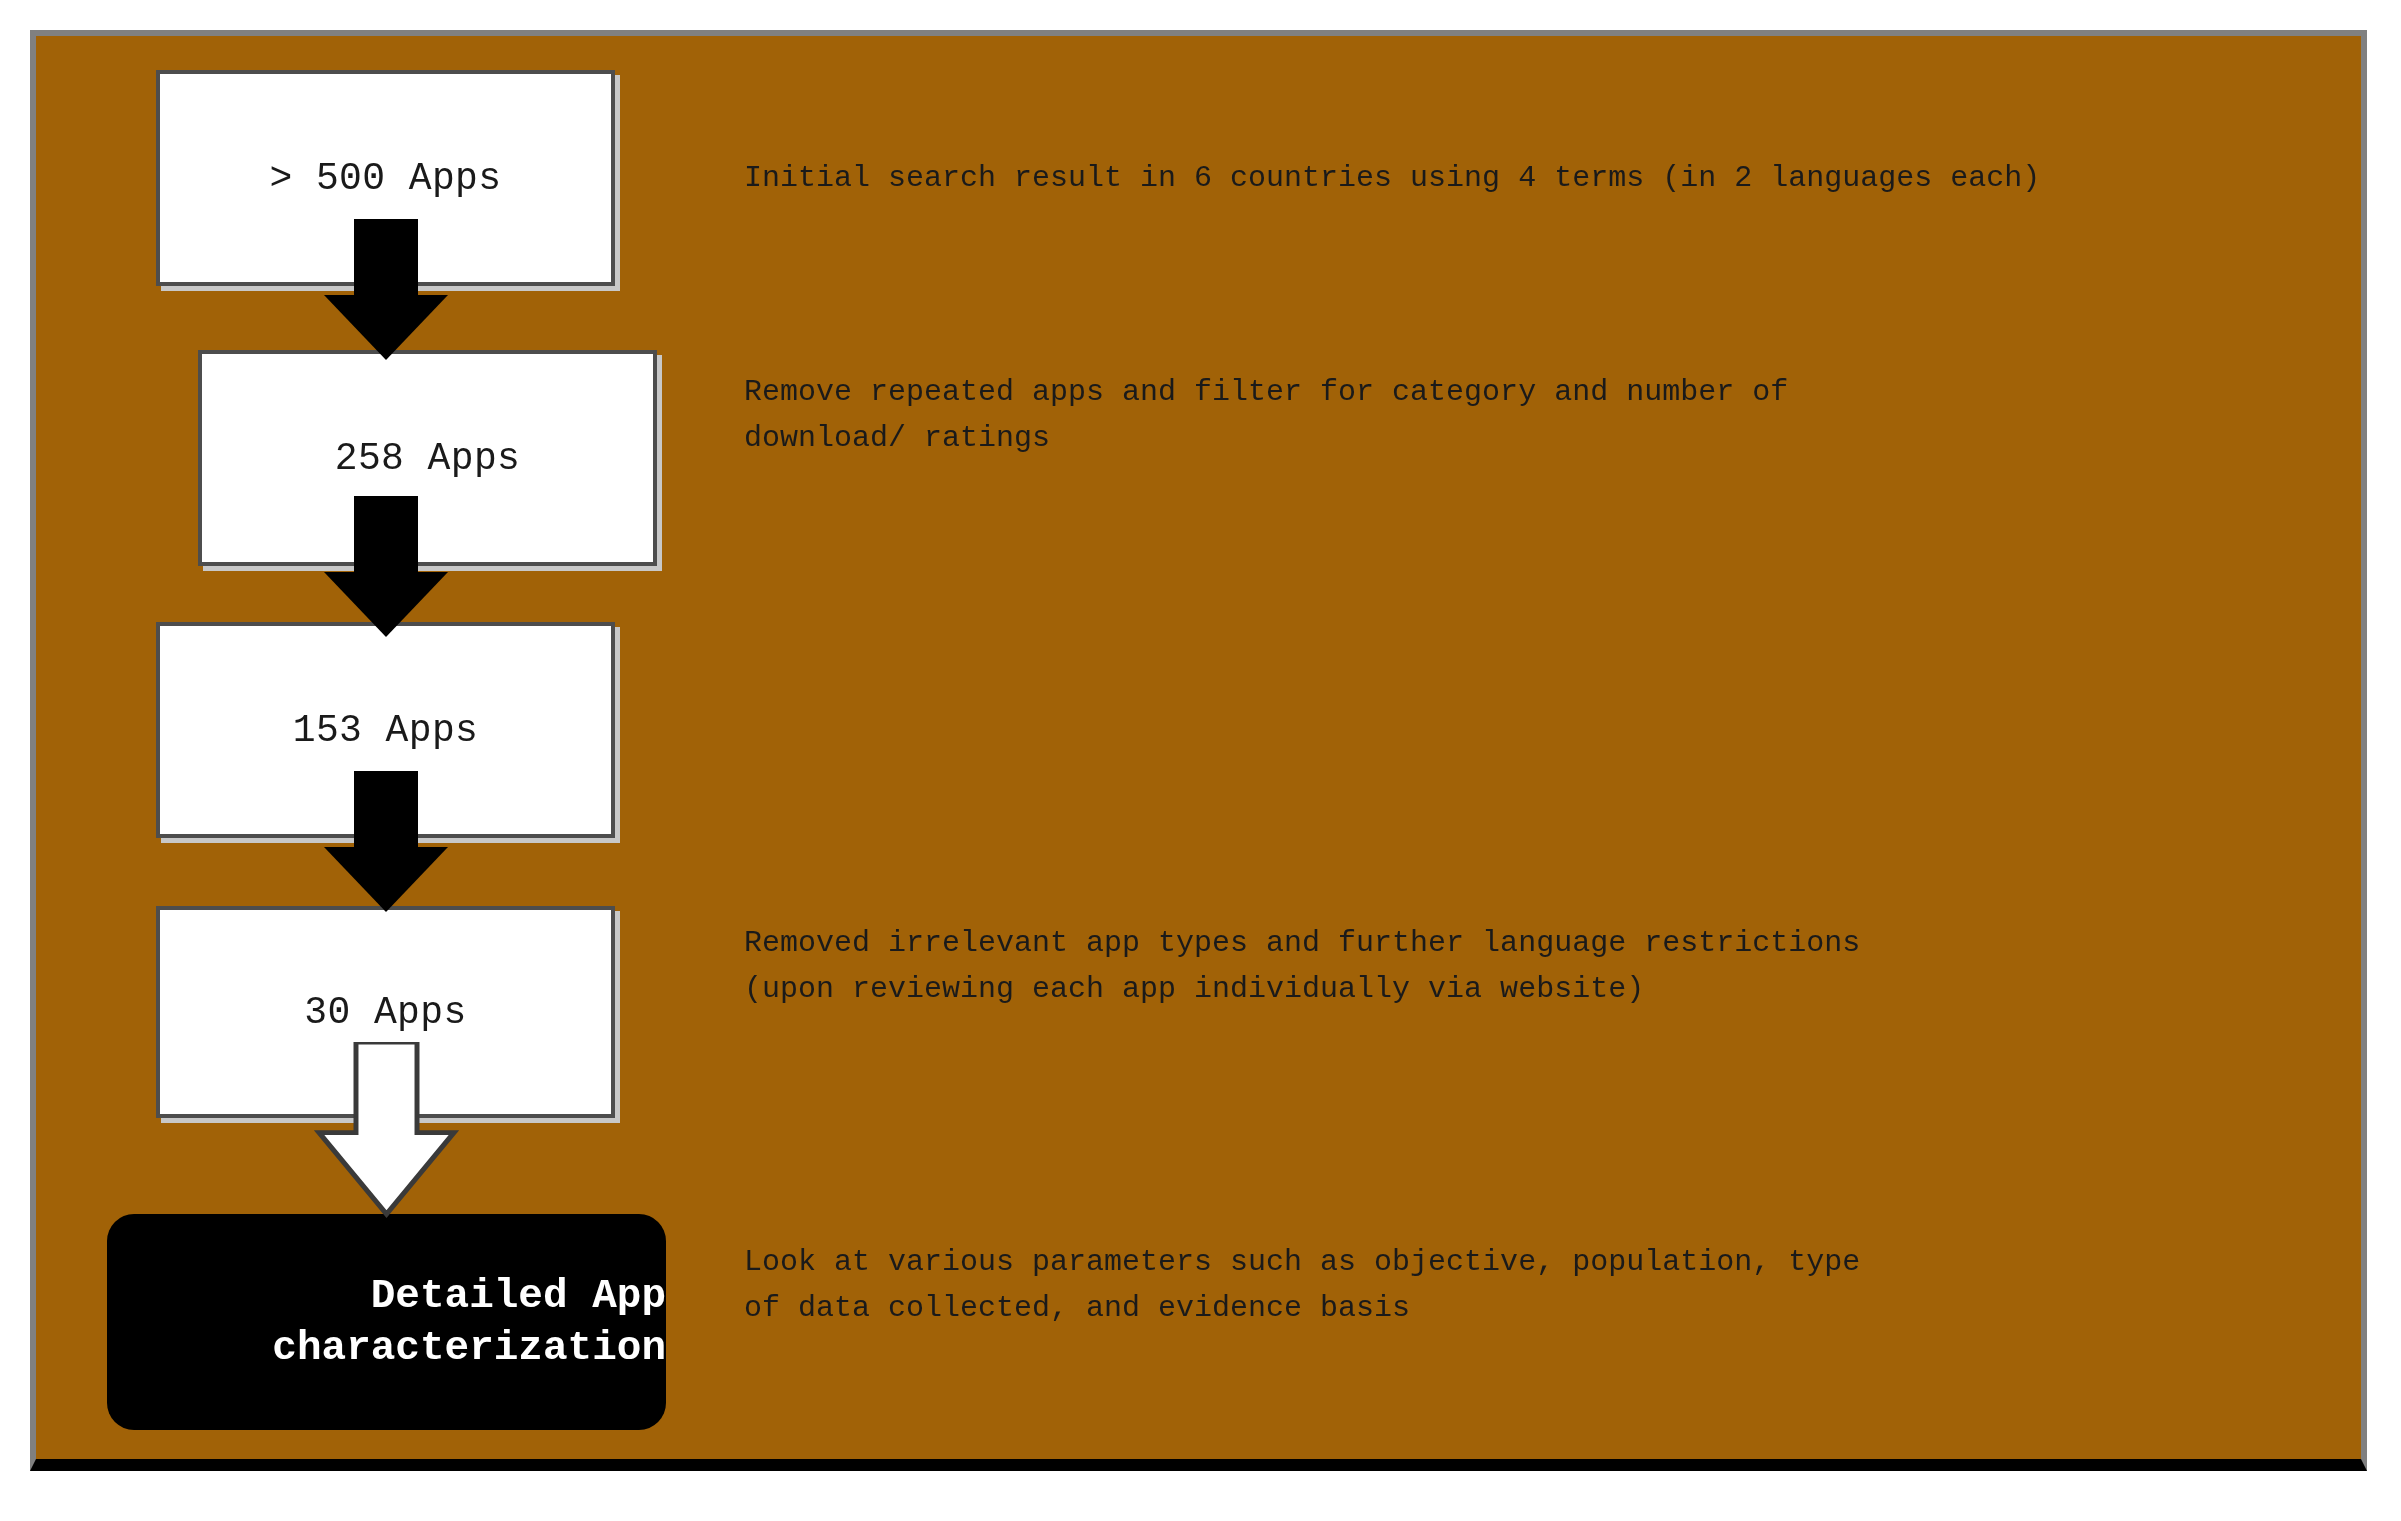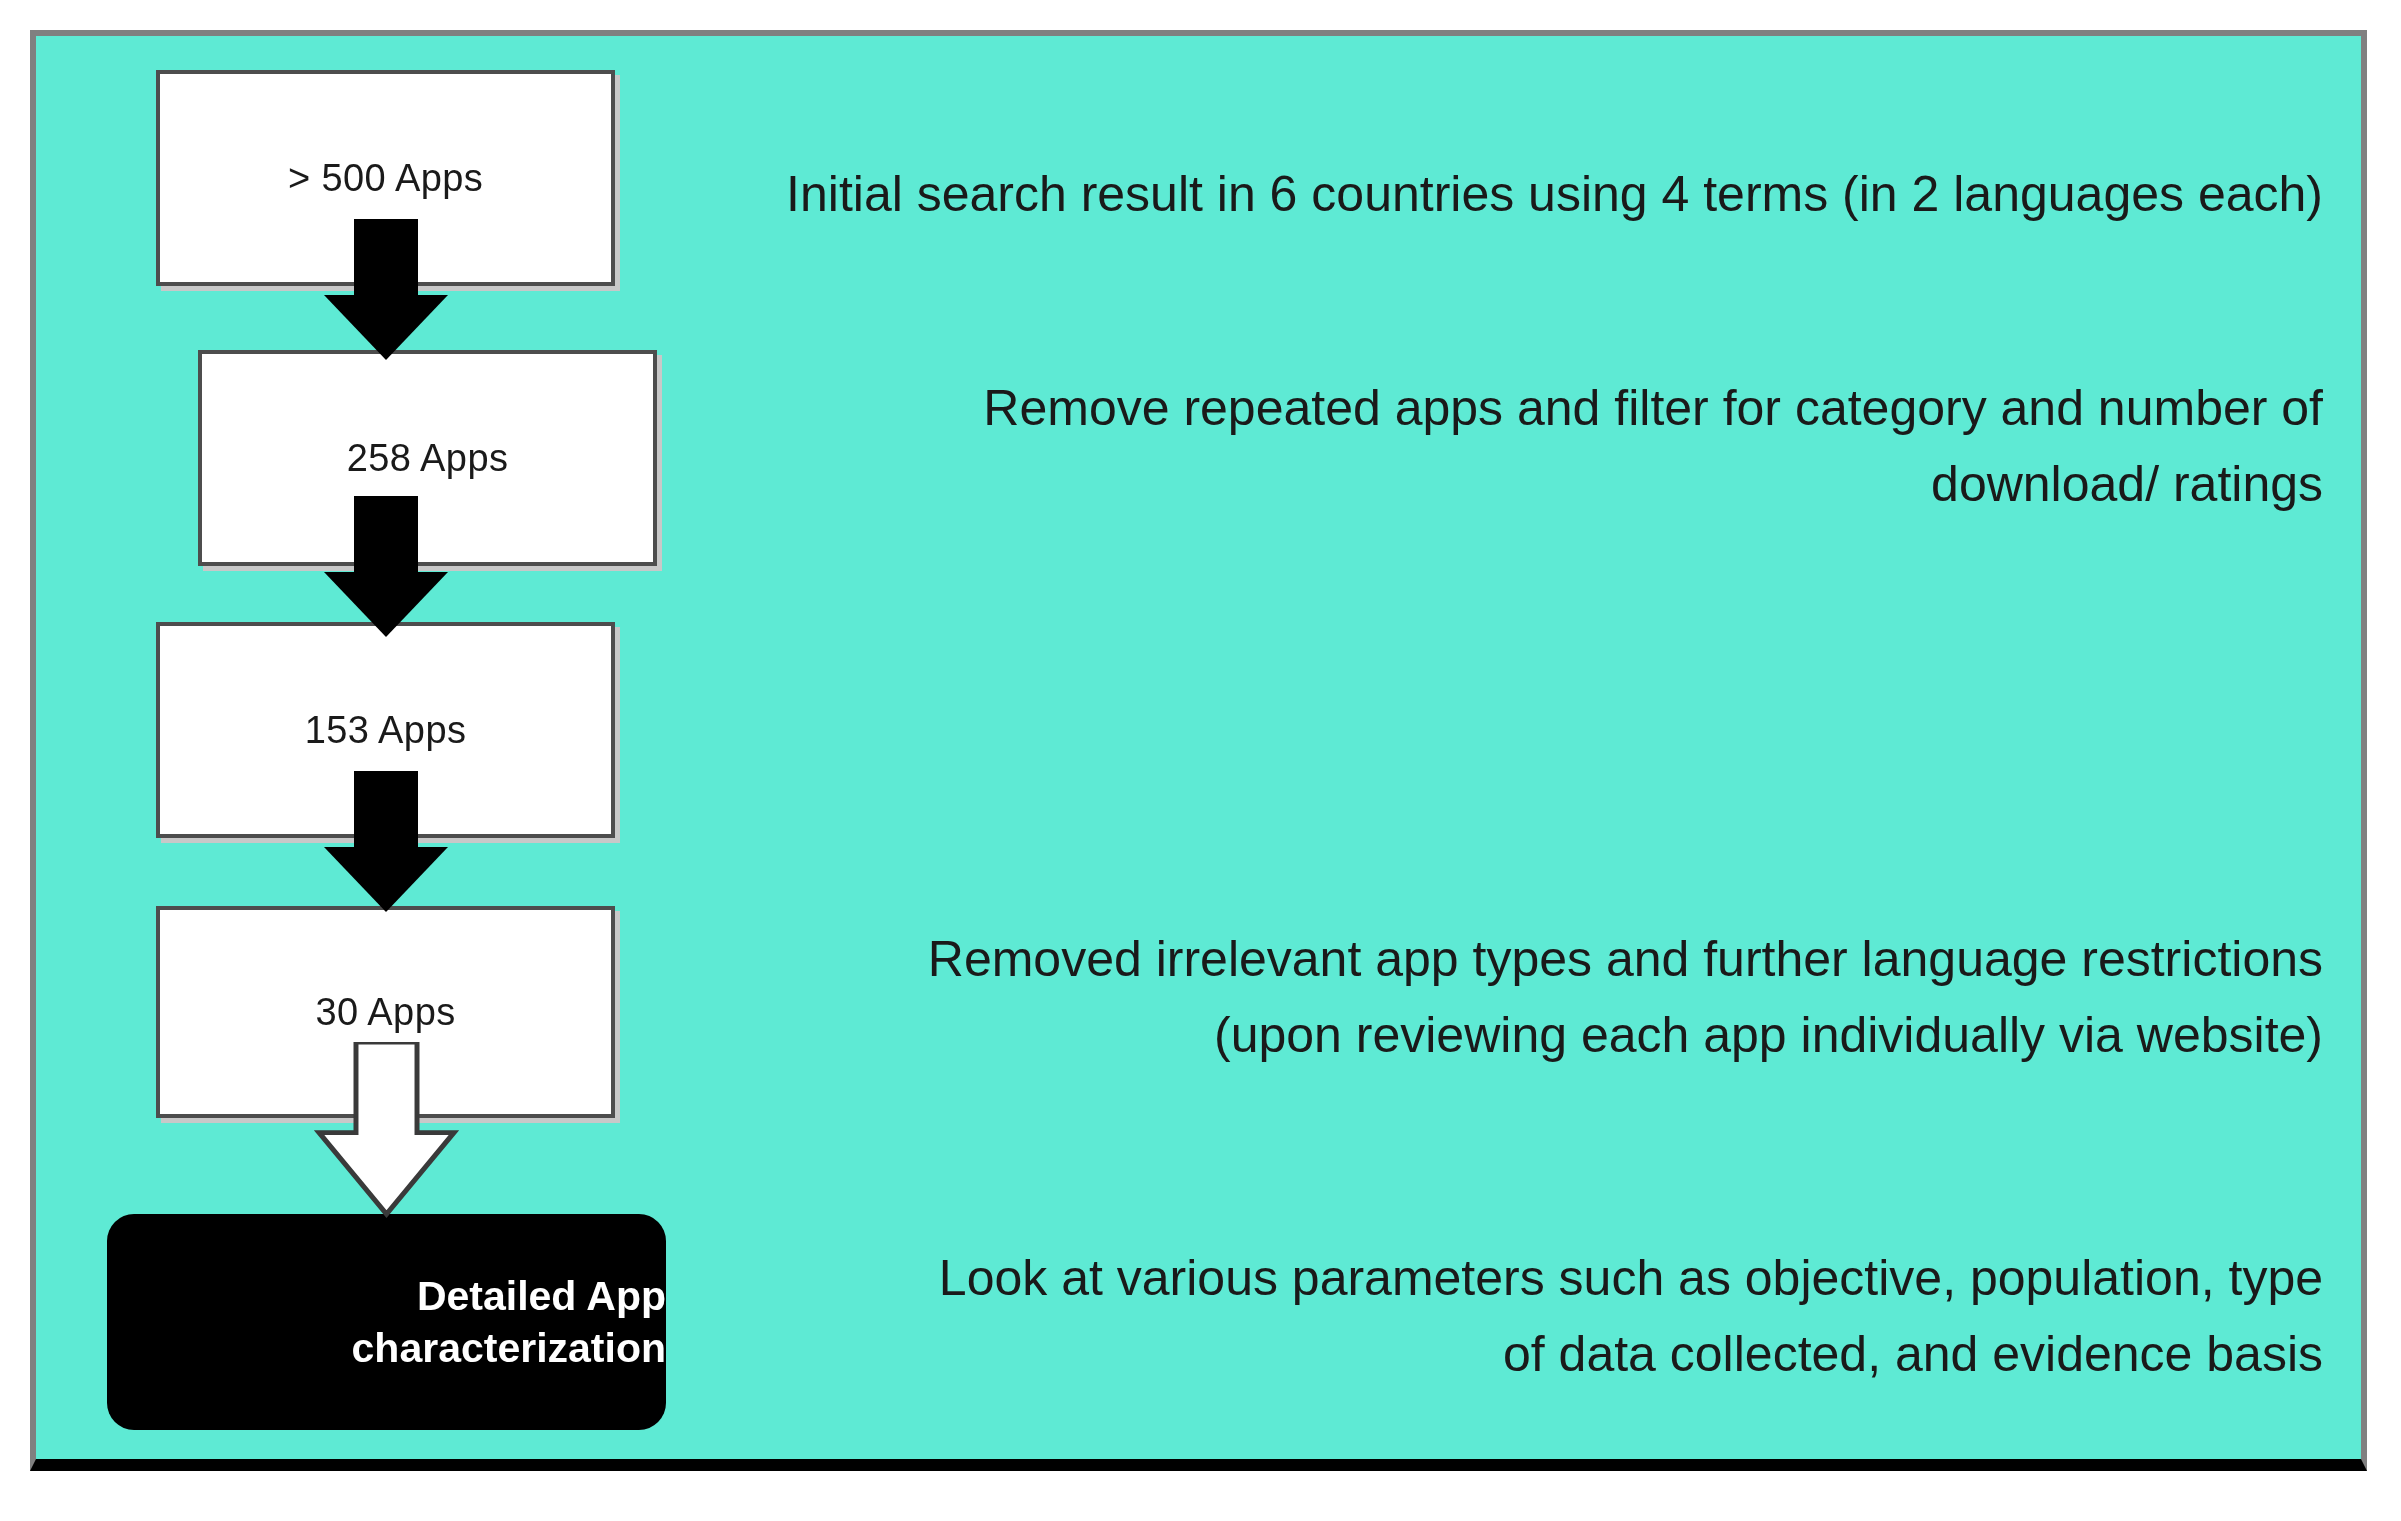--- a/index.html
+++ b/index.html
@@ -19,21 +19,22 @@
     position: absolute;
     left: 30px;
     top: 30px;
     width: 2337px;
     height: 1441px;
     box-sizing: border-box;
     border-top: 6.4px solid #808080;
     border-left: 6.4px solid #808080;
     border-right: 6.4px solid #808080;
     border-bottom: 12.7px solid #000000;
-    background: #5eead4;
+    background: #a16207;
+    font-family: Liberation Mono, monospace;
   }
 
   
   #flow-column {
     position: absolute;
     left: 0;
     top: 0;
     width: 680px;
     height: 100%;
   }
@@ -138,24 +139,23 @@
     position: absolute;
     left: 708px;
     top: 0;
     width: 1579px;
     height: 100%;
   }
   .description {
     position: absolute;
     left: 0;
     width: 1579px;
-    font-size: 50px;
+    font-size: 30px;
     color: #1a1a1a;
     line-height: 1.52;
-    text-align: right;
   }
   #description-1 { top: 120px; }
   #description-2 { top: 334px; }
   #description-3 { top: 644px; }
   #description-4 { top: 885px; }
   #description-5 { top: 1204px; }
 </style>
 </head>
 <body>
 

